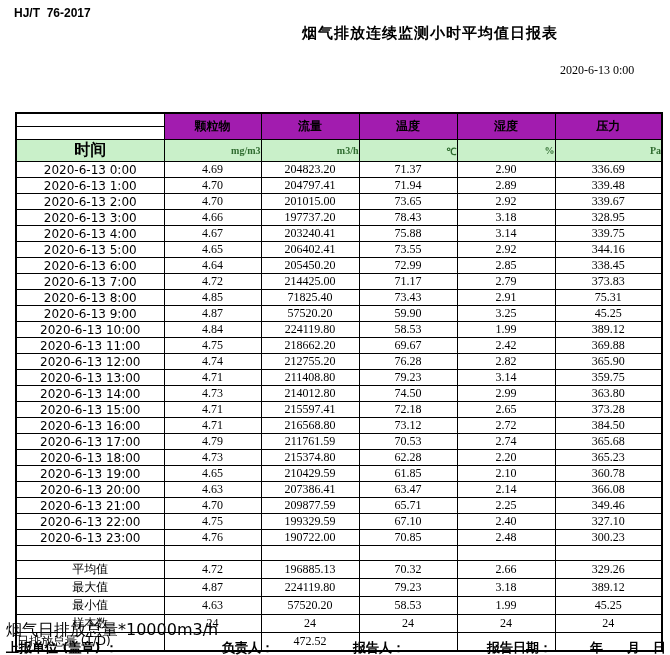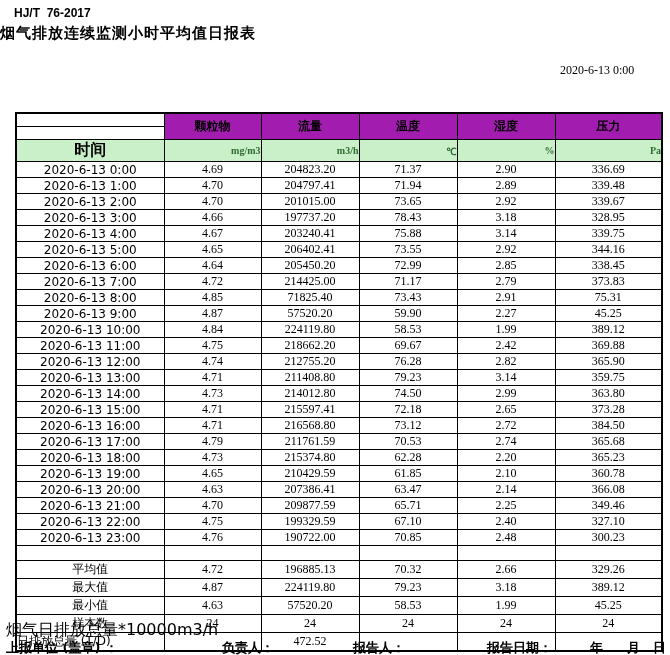--- a/index.html
+++ b/index.html
@@ -1,21 +1,21 @@
 <!DOCTYPE html>
 <html style="--green: #c9f0c9; --unitcolor: #2f6b2f;"><head>
 <meta charset="utf-8">
 <style>
   html,body{margin:0;padding:0;background:#fff;}
   body{width:670px;height:655px;font-family:"DejaVu Sans",sans-serif;color:#000;}
   .page{position:relative;width:670px;height:655px;background:#fff;overflow:hidden;}
 
   .std{position:absolute;left:14px;top:6px;font-size:12px;font-weight:bold;white-space:pre;
        font-family:"Liberation Sans",sans-serif;}
-  .title{position:absolute;left:0;top:24px;width:558px;text-align:left;
+  .title{position:absolute;left:0;top:24px;width:558px;text-align:right;
          font-size:15px;font-weight:bold;letter-spacing:1px;}
   .source-row{position:absolute;left:16px;top:62px;font-size:13px;font-weight:bold;}
   .source-row .gap{display:inline-block;width:26px;}
   .datetime{position:absolute;left:560px;top:63px;font-size:12px;
             font-family:"Liberation Serif",serif;}
 
   table.report{position:absolute;left:15px;top:112px;width:646px;
                border-collapse:collapse;table-layout:fixed;border:2px solid #000;}
   .report td,.report th{border:1px solid #000;padding:0;margin:0;text-align:center;
                vertical-align:middle;overflow:hidden;white-space:nowrap;}
@@ -153,21 +153,21 @@
           <td>71825.40</td>
           <td>73.43</td>
           <td>2.91</td>
           <td>75.31</td>
         </tr>
         <tr>
           <td class="lbl">2020-6-13 9:00</td>
           <td>4.87</td>
           <td>57520.20</td>
           <td>59.90</td>
-          <td>2.27</td>
+          <td>3.25</td>
           <td>45.25</td>
         </tr>
         <tr>
           <td class="lbl">2020-6-13 10:00</td>
           <td>4.84</td>
           <td>224119.80</td>
           <td>58.53</td>
           <td>1.99</td>
           <td>389.12</td>
         </tr>

